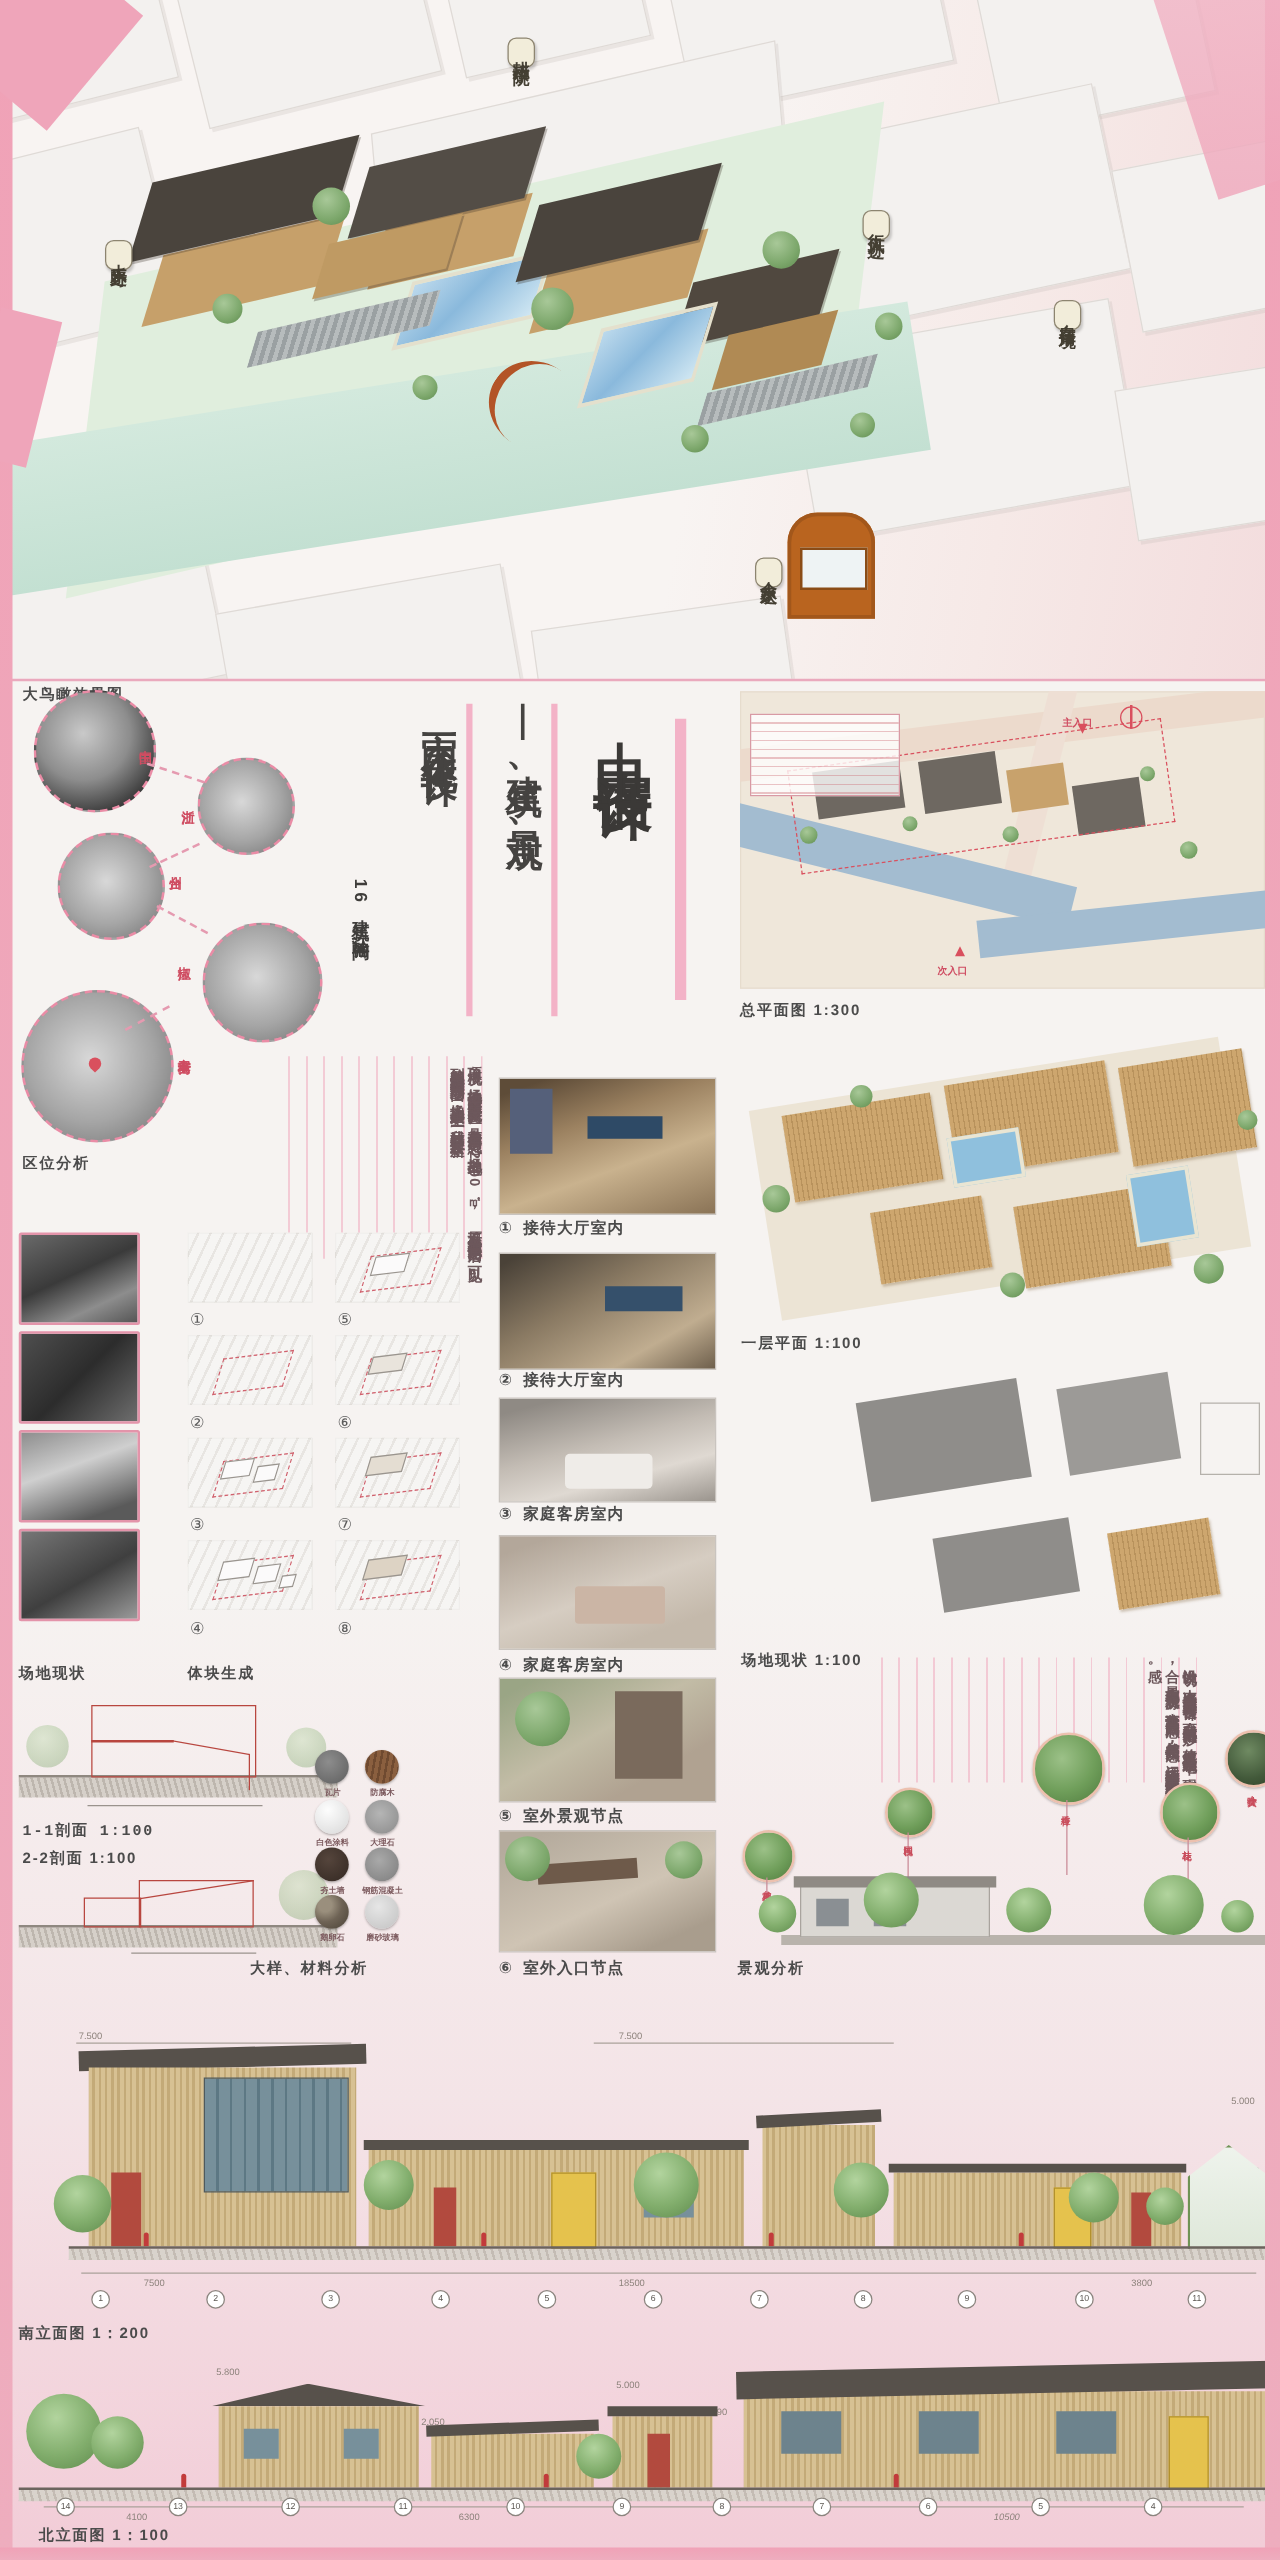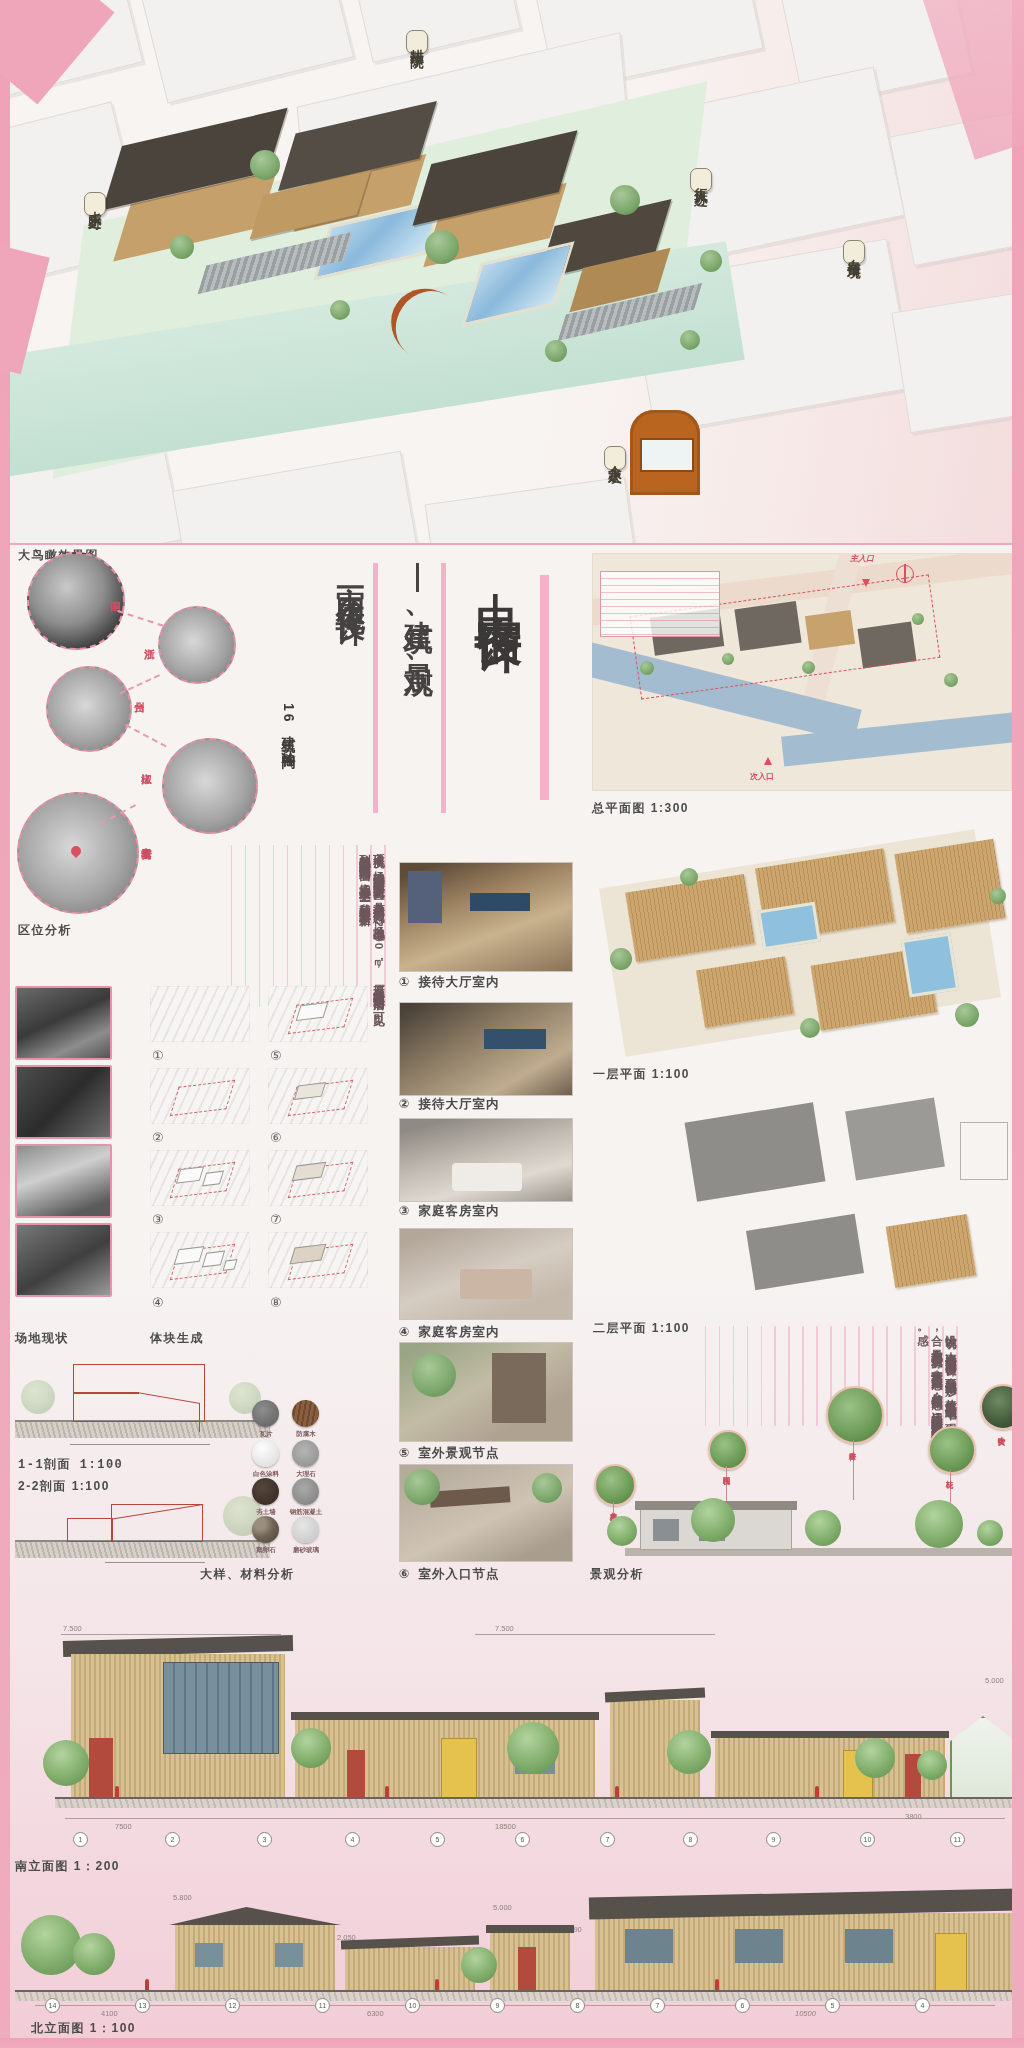--- a/index.html
+++ b/index.html
@@ -187,21 +187,21 @@
     <div class="sp-dash" style="left:42px;top:42px;width:300px;height:82px;"></div>
     <div class="tree" style="left:48px;top:108px;width:14px;height:14px;"></div>
     <div class="tree" style="left:130px;top:100px;width:12px;height:12px;"></div>
     <div class="tree" style="left:210px;top:108px;width:13px;height:13px;"></div>
     <div class="tree" style="left:320px;top:60px;width:12px;height:12px;"></div>
     <div class="tree" style="left:352px;top:120px;width:14px;height:14px;"></div>
     <div class="sp-table" style="left:8px;top:18px;width:118px;height:64px;"></div>
     <div class="abs" style="left:304px;top:12px;width:16px;height:16px;border:1.5px solid #d9505e;border-radius:50%;">
       <div class="abs" style="left:6.5px;top:-2px;width:2px;height:19px;background:#d9505e;"></div>
     </div>
-    <div class="redlbl" style="left:258px;top:0;font-style:italic;">主入口</div>
+    <div class="redlbl" style="left:258px;top:20px;">主入口</div>
     <div class="redlbl" style="left:158px;top:218px;">次入口</div>
     <div class="abs" style="left:270px;top:26px;width:0;height:0;border-left:4px solid transparent;border-right:4px solid transparent;border-top:8px solid #d9505e;"></div>
     <div class="abs" style="left:172px;top:204px;width:0;height:0;border-left:4px solid transparent;border-right:4px solid transparent;border-bottom:8px solid #d9505e;"></div>
   </div>
   <div class="cap" style="left:592px;top:800px;">总平面图 1:300</div>
 
   <div class="photo" style="top:862px;height:108px;background:linear-gradient(160deg,#5e4c38 8%,#9b8160 35%,#c9b28e 62%,#8a7356);">
     <div class="abs" style="left:8px;top:8px;width:34px;height:52px;background:#55607a;"></div>
     <div class="abs" style="left:70px;top:30px;width:60px;height:18px;background:#2e4a66;"></div>
   </div>
@@ -252,21 +252,21 @@
   </div>
   <div class="cap" style="left:593px;top:1066px;">一层平面 1:100</div>
 
   <div class="abs" style="left:640px;top:1092px;width:375px;height:220px;">
     <div class="grayslab" style="left:50px;top:20px;width:130px;height:80px;"></div>
     <div class="grayslab" style="left:210px;top:12px;width:90px;height:70px;background:#9c9a97;"></div>
     <div class="grayslab" style="left:110px;top:130px;width:110px;height:60px;"></div>
     <div class="planroof" style="left:250px;top:128px;width:82px;height:62px;"></div>
     <div class="abs" style="left:320px;top:30px;width:46px;height:56px;border:1px solid #b5b1ab;"></div>
   </div>
-  <div class="cap" style="left:593px;top:1320px;">二层平面 1:100</div>
+  <div class="cap" style="left:593px;top:1320px;">场地现状 1:100</div>
 
   <div class="sphoto" style="top:986px;"></div>
   <div class="sphoto" style="top:1065px;background:linear-gradient(135deg,#4f4f4f,#2c2c2c 50%,#6e6e6e);"></div>
   <div class="sphoto" style="top:1144px;background:linear-gradient(160deg,#8d8d8d,#cfcfcf 40%,#5a5a5a 85%);"></div>
   <div class="sphoto" style="top:1223px;background:linear-gradient(150deg,#777,#3f3f3f 55%,#9b9b9b);"></div>
   <div class="cap" style="left:15px;top:1330px;">场地现状</div>
 
   <div class="mtile" style="left:150px;top:986px;">
       <div class="ghost"></div>
     </div>
@@ -424,21 +424,21 @@
     <div class="etree" style="left:862px;top:130px;width:30px;height:30px;"></div>
     <div class="fig" style="left:60px;top:166px;"></div>
     <div class="fig" style="left:330px;top:166px;"></div>
     <div class="fig" style="left:560px;top:166px;"></div>
     <div class="fig" style="left:760px;top:166px;"></div>
     <div class="elgrnd" style="left:0;top:177px;width:960px;"></div>
 
     <div class="dimline" style="left:10px;top:198px;width:940px;"></div>
     <div class="dimtxt" style="left:60px;top:202px;">7500</div>
     <div class="dimtxt" style="left:440px;top:202px;">18500</div>
-    <div class="dimtxt" style="left:850px;top:192px;">3800</div>
+    <div class="dimtxt" style="left:850px;top:202px;">3800</div>
     <div class="gbub" style="left:18px;top:212px;">1</div>
     <div class="gbub" style="left:110px;top:212px;">2</div>
     <div class="gbub" style="left:202px;top:212px;">3</div>
     <div class="gbub" style="left:290px;top:212px;">4</div>
     <div class="gbub" style="left:375px;top:212px;">5</div>
     <div class="gbub" style="left:460px;top:212px;">6</div>
     <div class="gbub" style="left:545px;top:212px;">7</div>
     <div class="gbub" style="left:628px;top:212px;">8</div>
     <div class="gbub" style="left:711px;top:212px;">9</div>
     <div class="gbub" style="left:805px;top:212px;">10</div>

